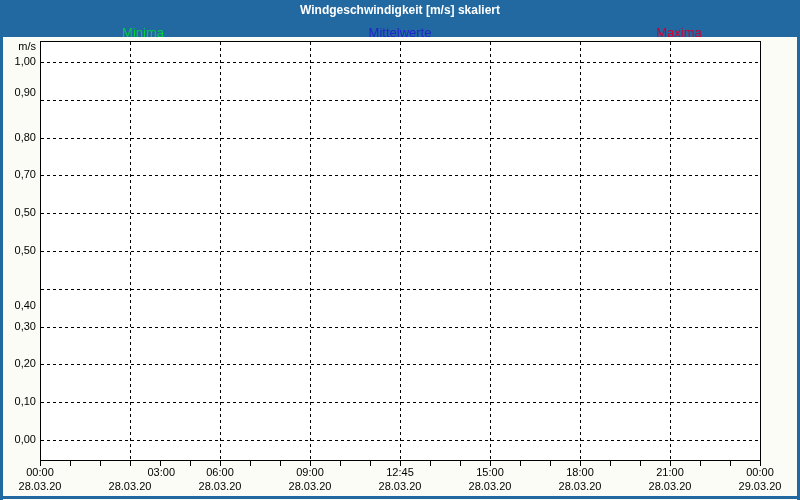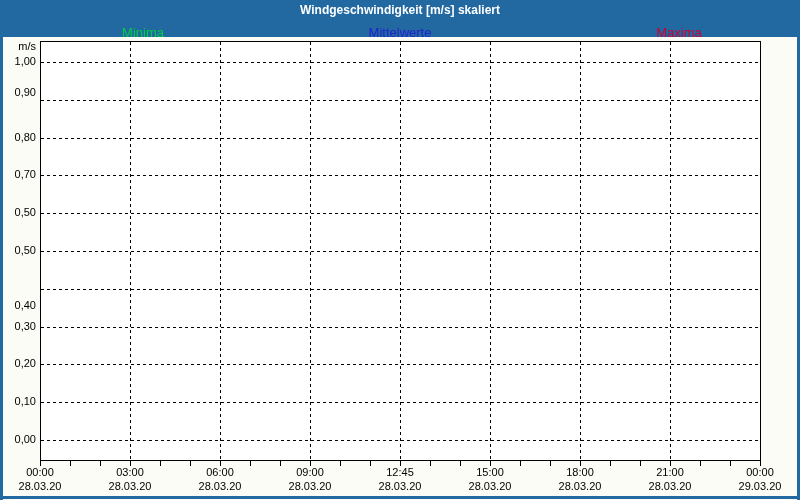--- a/index.html
+++ b/index.html
@@ -121,21 +121,21 @@
         <div class="xtick" style="left: 630px;"></div>
         <div class="xtick" style="left: 660px;"></div>
         <div class="xtick" style="left: 690px;"></div>
         <div class="xtick" style="left: 720px;"></div>
       </div>
   </div>
 
   <div id="xlabels">
       <div class="xlab" style="left: -5px; top: 466px;">00:00</div>
       <div class="xlab" style="left: -5px; top: 480px;">28.03.20</div>
-      <div class="xlab" style="left: 85px; top: 466px;">03:00</div>
+      <div class="xlab" style="left: 85px; top: 466px; text-align: right;">03:00</div>
       <div class="xlab" style="left: 85px; top: 480px;">28.03.20</div>
       <div class="xlab" style="left: 175px; top: 466px;">06:00</div>
       <div class="xlab" style="left: 175px; top: 480px;">28.03.20</div>
       <div class="xlab" style="left: 265px; top: 466px;">09:00</div>
       <div class="xlab" style="left: 265px; top: 480px;">28.03.20</div>
       <div class="xlab" style="left: 355px; top: 466px;">12:45</div>
       <div class="xlab" style="left: 355px; top: 480px;">28.03.20</div>
       <div class="xlab" style="left: 445px; top: 466px;">15:00</div>
       <div class="xlab" style="left: 445px; top: 480px;">28.03.20</div>
       <div class="xlab" style="left: 535px; top: 466px;">18:00</div>

